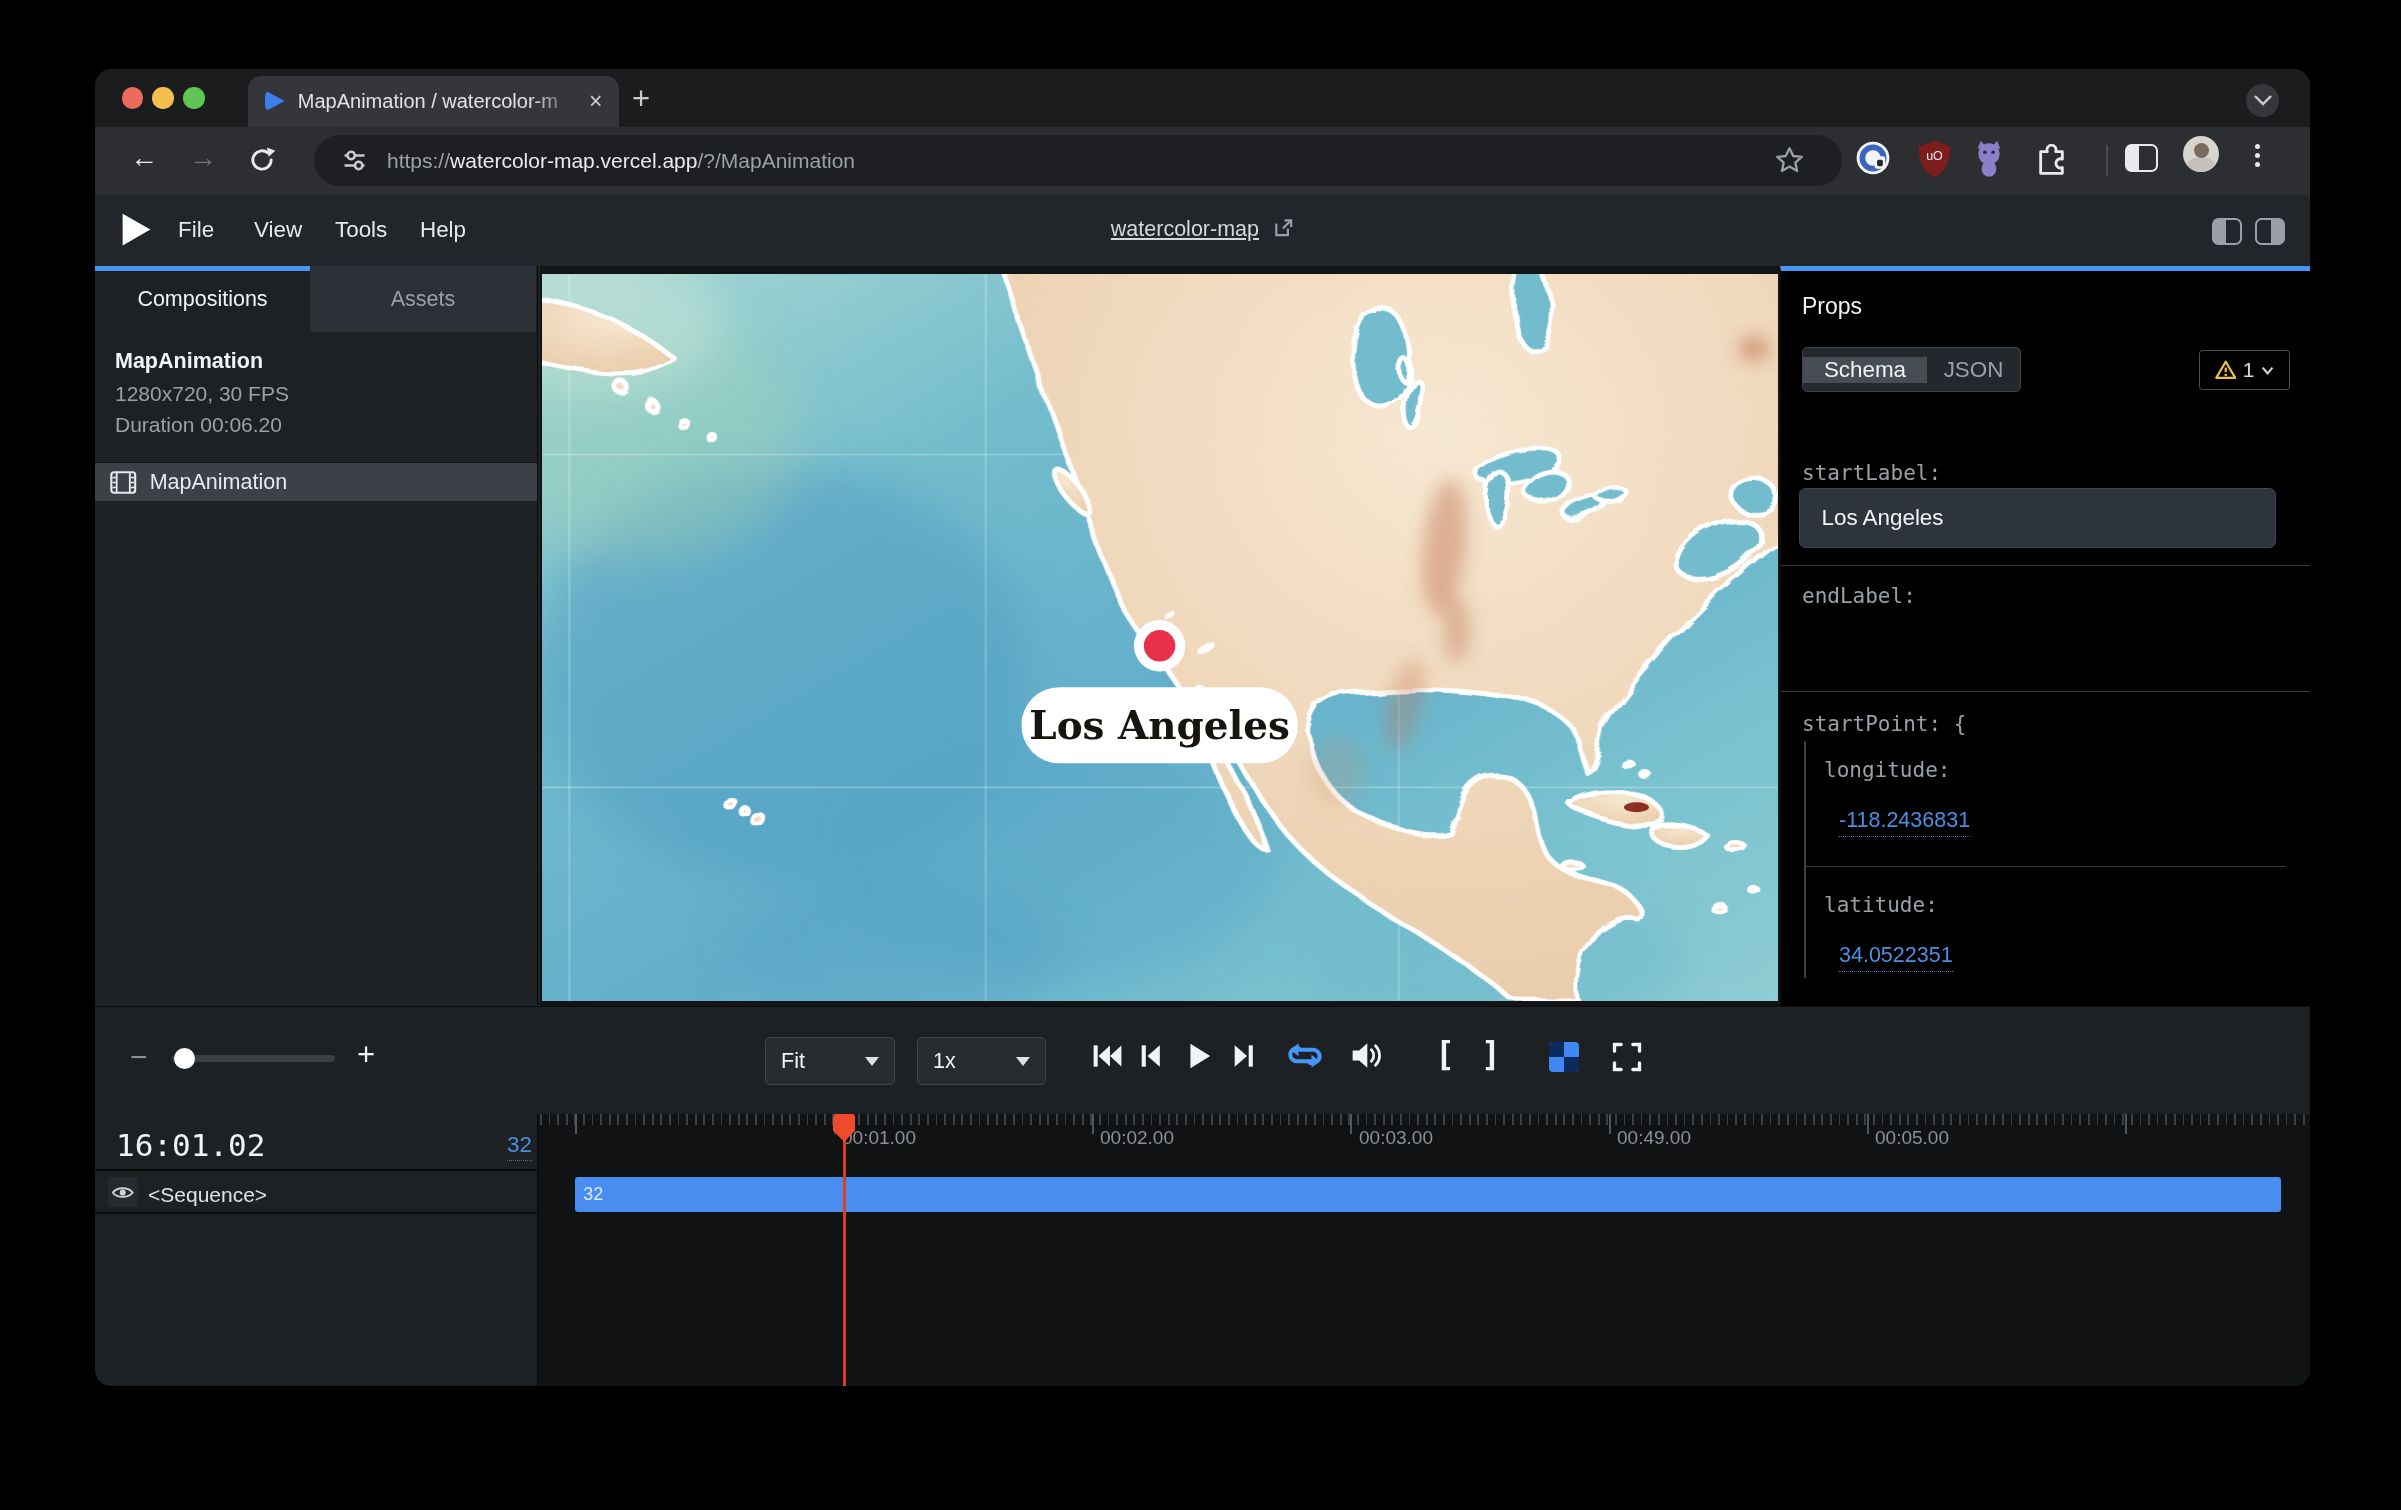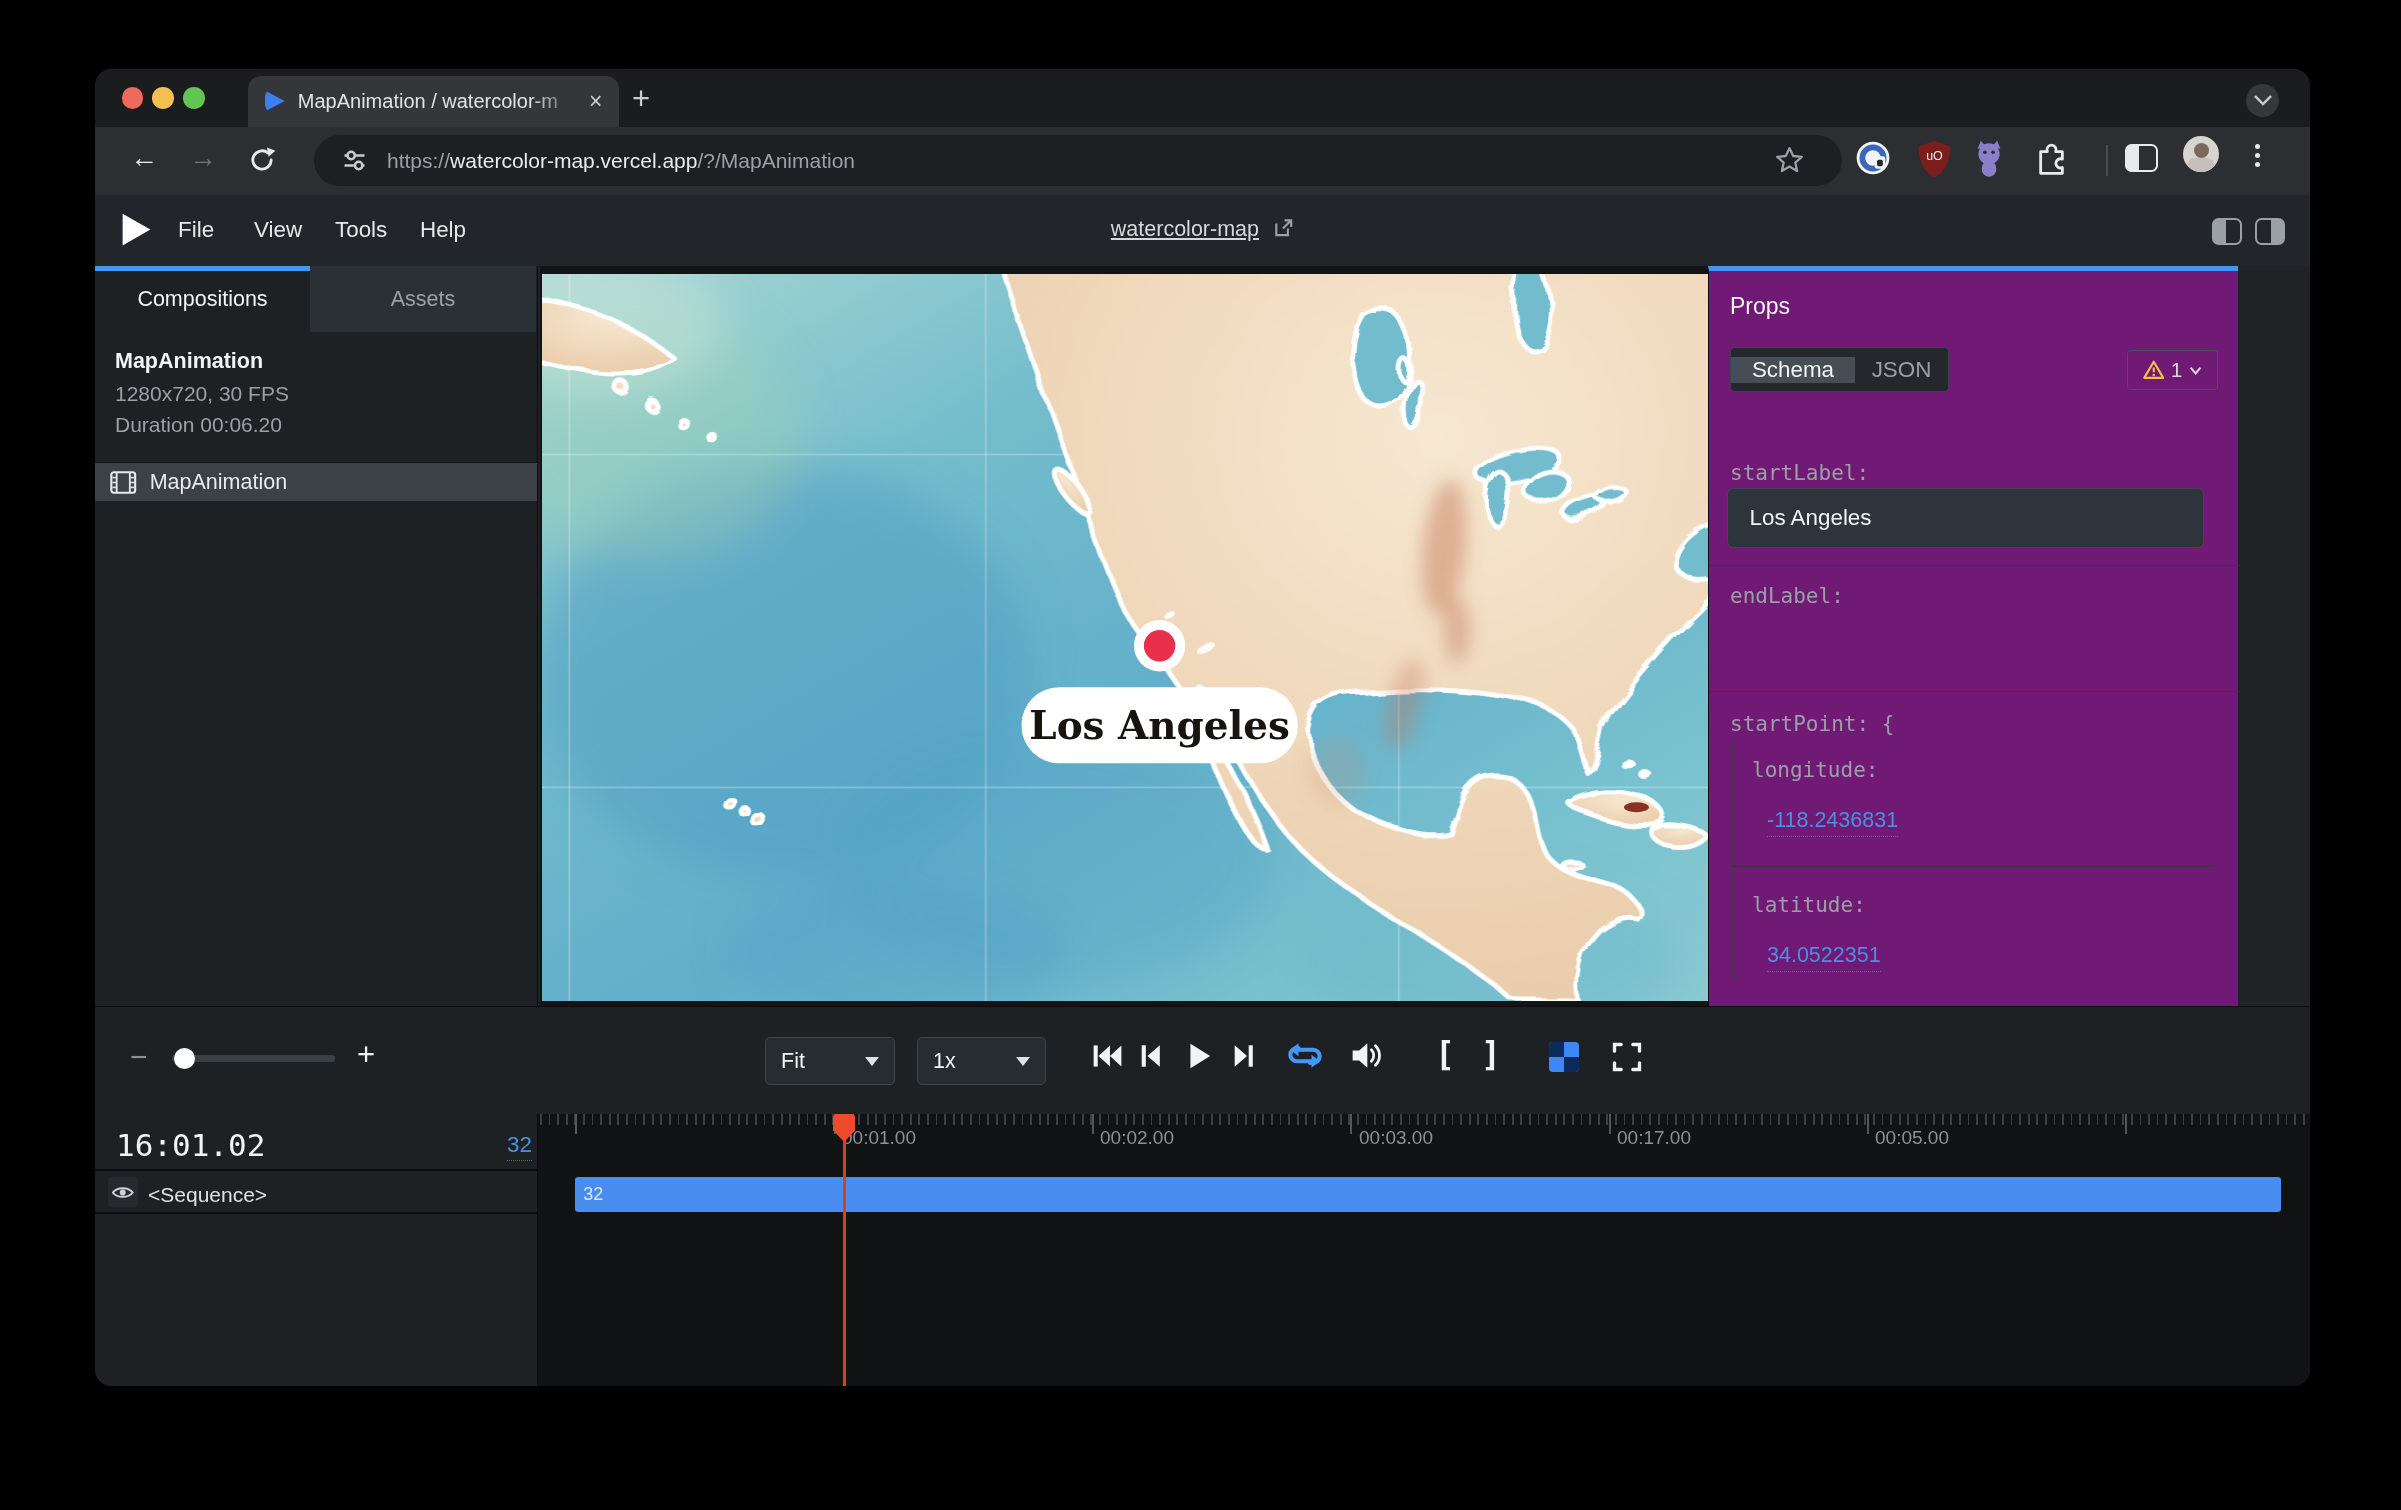--- a/index.html
+++ b/index.html
@@ -39,21 +39,21 @@
   .paneltoggle{width:30px;height:26.5px;border:2.5px solid #9aa0a6;border-radius:6.6px;box-sizing:border-box;position:absolute;top:23px;}
   .paneltoggle span{position:absolute;top:0;bottom:0;width:46%;background:#9aa0a6;}
   .sidebar{position:absolute;left:0;top:197px;width:443px;height:740px;background:#1d2124;border-right:1.7px solid #0b0c0d;box-sizing:border-box;}
   .sbtab{position:absolute;top:0;height:66px;display:flex;align-items:center;justify-content:center;font-size:21.5px;}
   .sbtab.active{color:#f1f3f4;}
   .sbtab.active::before{content:"";position:absolute;left:0;top:0;width:100%;height:5px;background:#4696f8;}
   .sbtab.inactive{background:#2b3036;color:#9aa0a6;}
   .comp-row{position:absolute;left:0;top:196px;width:100%;height:38px;background:#3b4147;
             border-top:1.7px solid #141619;display:flex;align-items:center;color:#e8eaed;font-size:21.5px;}
   .canvas{position:absolute;left:445px;top:197px;width:1240px;height:740px;background:#121416;}
-  .props{position:absolute;left:1613px;top:197px;width:530px;height:740px;background:#701a75;
+  .props{position:absolute;left:1685px;top:197px;width:530px;height:740px;background:#000000;
          border-top:5px solid #4696f8;box-sizing:border-box;border-left:1.7px solid #0b0c0d;}
   .mono{font-family:"DejaVu Sans Mono",monospace;}
   .fieldkey{color:#9aa0a6;font-size:21px;}
   .input{position:absolute;left:18px;width:477px;height:60px;background:#2e343b;border:1.7px solid #41474e;
          border-radius:6.6px;box-sizing:border-box;display:flex;align-items:center;color:#f1f3f4;font-size:22.4px;padding-left:21.5px;}
   .sep{position:absolute;left:0;width:530px;height:0.8px;background:#34393e;}
   .bluev{color:#4a90e2;font-size:21.5px;border-bottom:1.7px dotted #3f6fb5;padding-bottom:2.5px;}
   .seg{position:absolute;left:21px;top:76px;height:43px;border:1.7px solid #3c4248;border-radius:5px;
        display:flex;overflow:hidden;background:#24282c;align-items:center;}
   .seg div{display:flex;align-items:center;justify-content:center;font-size:22.4px;}
@@ -409,21 +409,21 @@
     <div class="bigtick" style="left:480px;"></div>
     <div class="bigtick" style="left:739px;"></div>
     <div class="bigtick" style="left:997px;"></div>
     <div class="bigtick" style="left:1255px;"></div>
     <div class="bigtick" style="left:1514px;"></div>
     <div class="bigtick" style="left:1772px;"></div>
     <div class="bigtick" style="left:2030px;"></div>
     <span class="rlabel" style="left:747px;">00:01.00</span>
     <span class="rlabel" style="left:1005px;">00:02.00</span>
     <span class="rlabel" style="left:1264px;">00:03.00</span>
-    <span class="rlabel" style="left:1522px;">00:17.00</span>
+    <span class="rlabel" style="left:1522px;">00:49.00</span>
     <span class="rlabel" style="left:1780px;">00:05.00</span>
 
     <div class="seqbar">
       <span style="margin-left:8.3px;">32</span>
     </div>
 
     <div class="tl-left">
       <div class="abs mono" style="left:21px;top:13.2px;color:#f1f3f4;font-size:31px;">16:01.02</div>
       <span class="abs" style="left:412px;top:18px;color:#4a90e2;font-size:22.4px;border-bottom:1.7px dotted #3f6fb5;padding-bottom:1.7px;">32</span>
       <div class="tl-row-b" style="top:55px;"></div>

